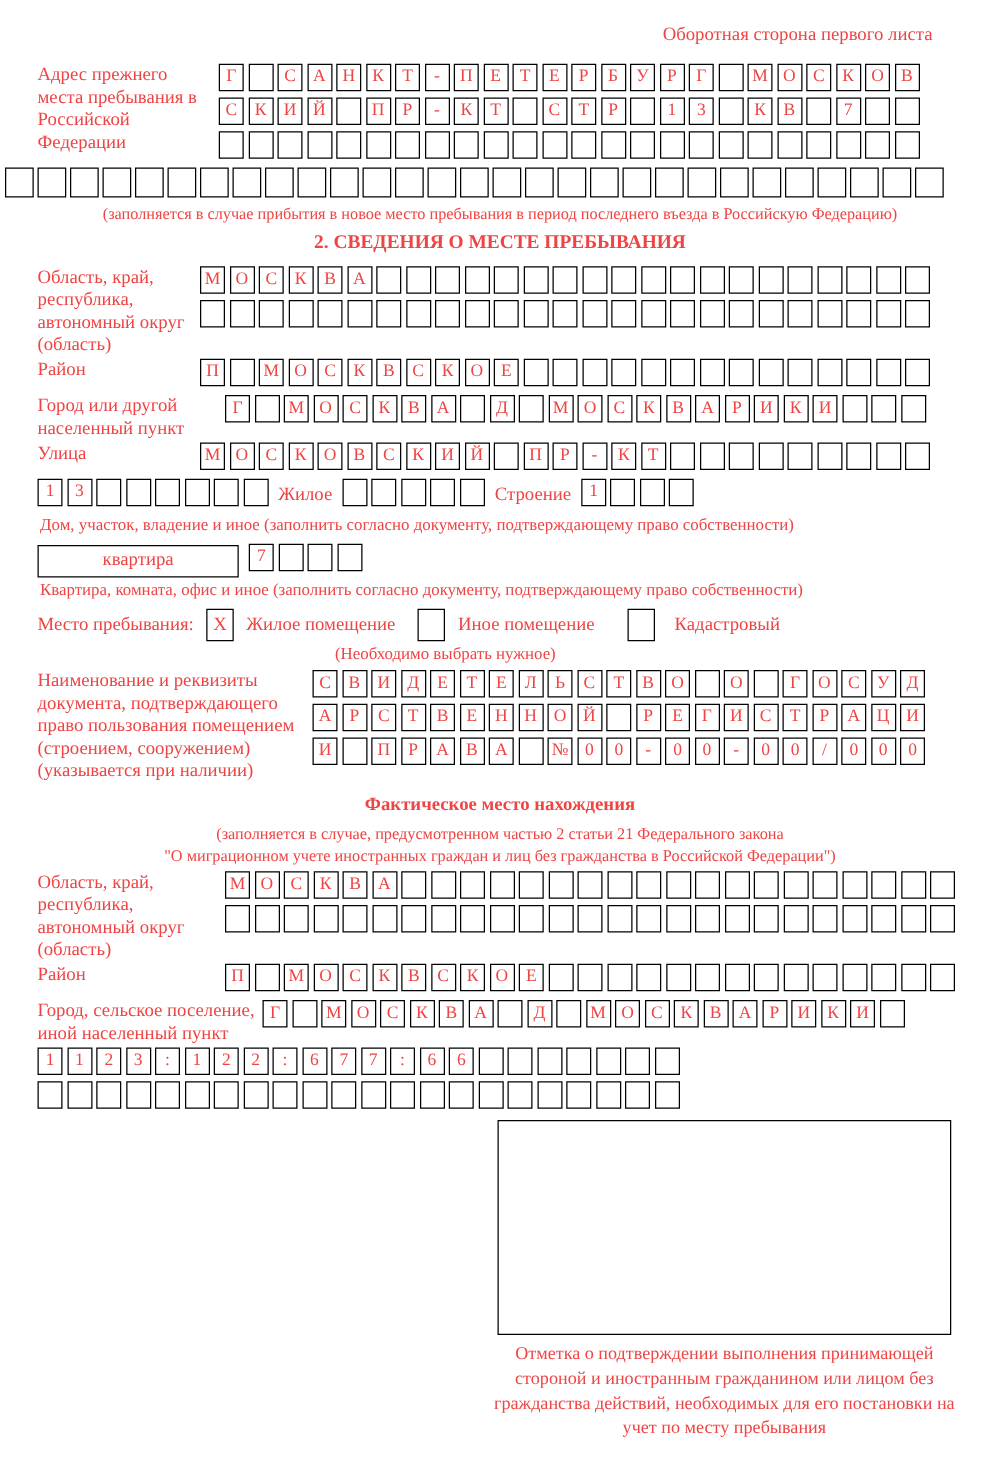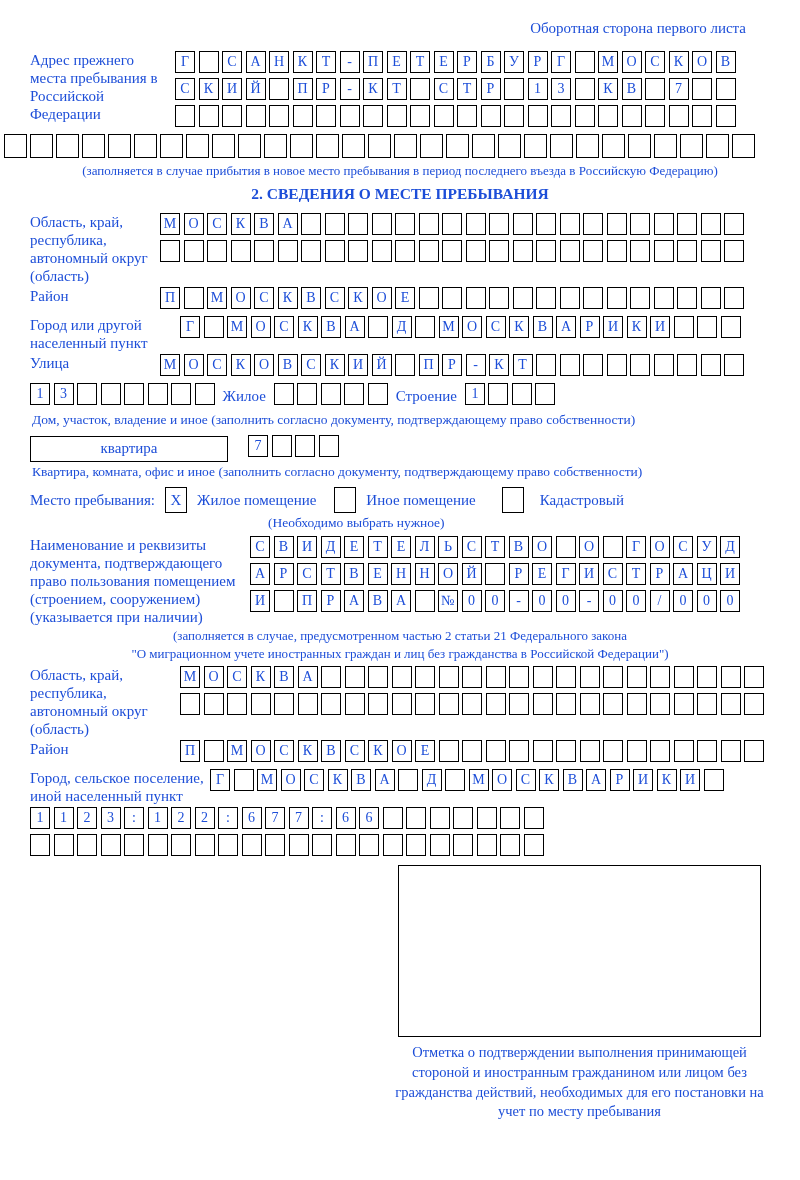--- a/index.html
+++ b/index.html
@@ -1,19 +1,19 @@
 <!DOCTYPE html>
 <html><head>
 <meta charset="utf-8">
 <style>
   html,body{margin:0;padding:0;background:#fff;}
   .page{
     position:relative;
     width:800px;height:1180px;
-    background:#fff;color:#1d4ed8;
+    background:#fff;color:#ef4444;
     font-family:"Liberation Serif","DejaVu Serif",serif;
     box-sizing:border-box;
     padding:20px 30px 0 30px;
     overflow:hidden;
   }
   .header-note{
     text-align:right;
     padding-right:24px;
     font-size:15px;
   }
@@ -50,21 +50,21 @@
     text-align:center;font-weight:bold;font-size:15px;
     margin:10px 0 6px 0;
   }
   .inline-row{display:flex;align-items:center;margin-bottom:2px;}
   .named-box{
     border:1.6px solid #000;height:26px;box-sizing:border-box;
     display:flex;align-items:center;justify-content:center;
     font-size:15px;flex:none;
   }
   .box-dom{width:168px;margin-right:8px;}
-  .box-kv{width:198px;margin-right:20px;}
+  .box-kv{width:161px;margin-right:8px;}
   .inline-label{font-size:15px;margin:0 8px;flex:none;}
   .checkbox{
     width:22px;height:26px;flex:none;
     border:1.6px solid #000;box-sizing:border-box;
     display:flex;align-items:center;justify-content:center;
     font-size:15px;
   }
   .stay-row{margin-top:4px;}
   .stay-row .opt-label{font-size:15px;}
   .stay-note{margin-left:238px;margin-top:2px;margin-bottom:4px;font-size:13.5px;}
@@ -491,20 +491,21 @@
           <div class="cell">0</div>
           <div class="cell">0</div>
           <div class="cell">/</div>
           <div class="cell">0</div>
           <div class="cell">0</div>
           <div class="cell">0</div>
         </div>
       </div>
   </div>
 
+  <div class="sub-title">Фактическое место нахождения</div>
   <div class="note note-center mb0">(заполняется в случае, предусмотренном частью 2 статьи 21 Федерального закона</div>
   <div class="note note-center">"О миграционном учете иностранных граждан и лиц без гражданства в Российской Федерации")</div>
 
   <div class="form-row">
     <div class="label w150">Область, край, республика, автономный округ (область)</div>
     <div class="grid">
         <div class="cell-row">
           <div class="cell">М</div>
           <div class="cell">О</div>
           <div class="cell">С</div>

